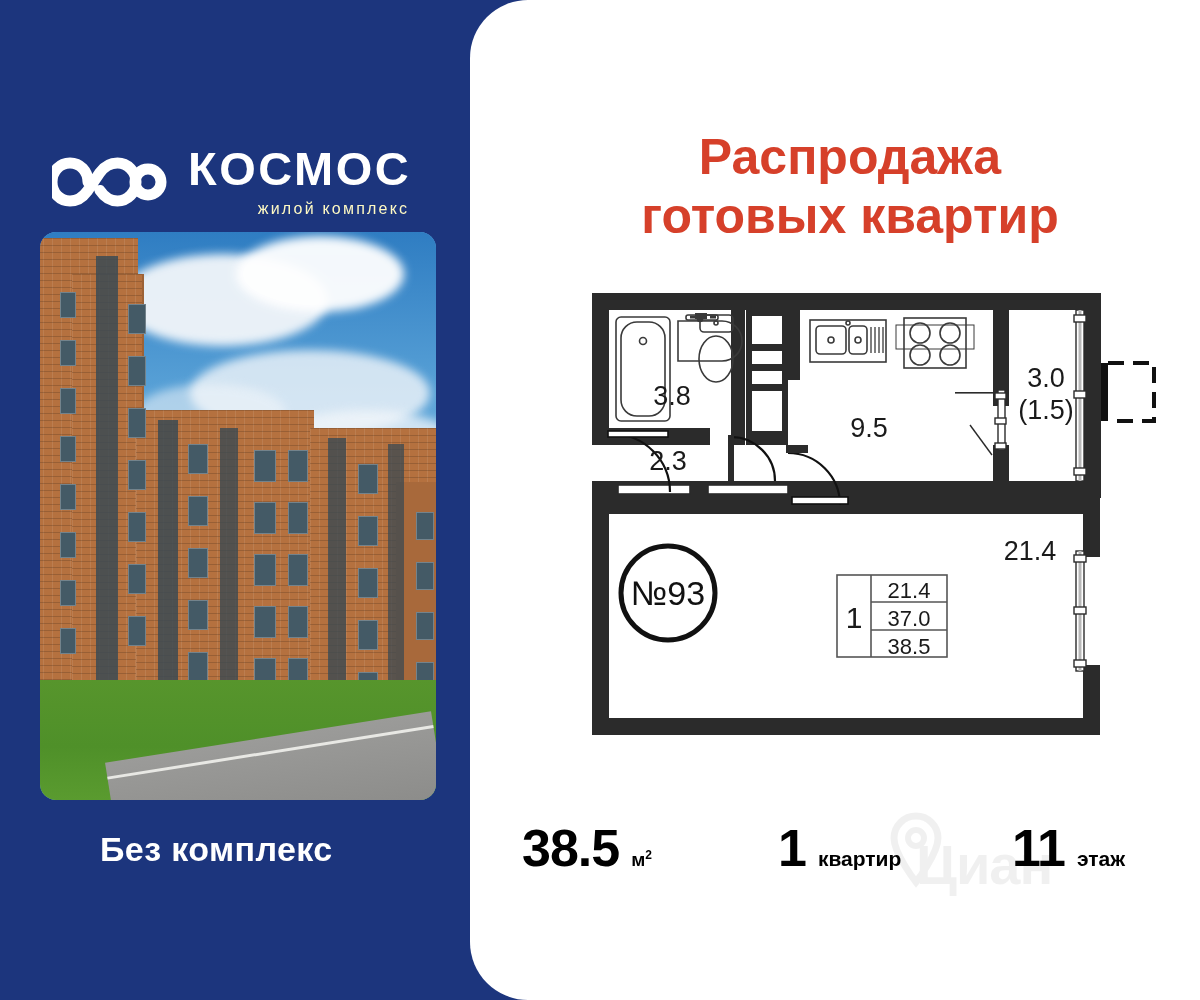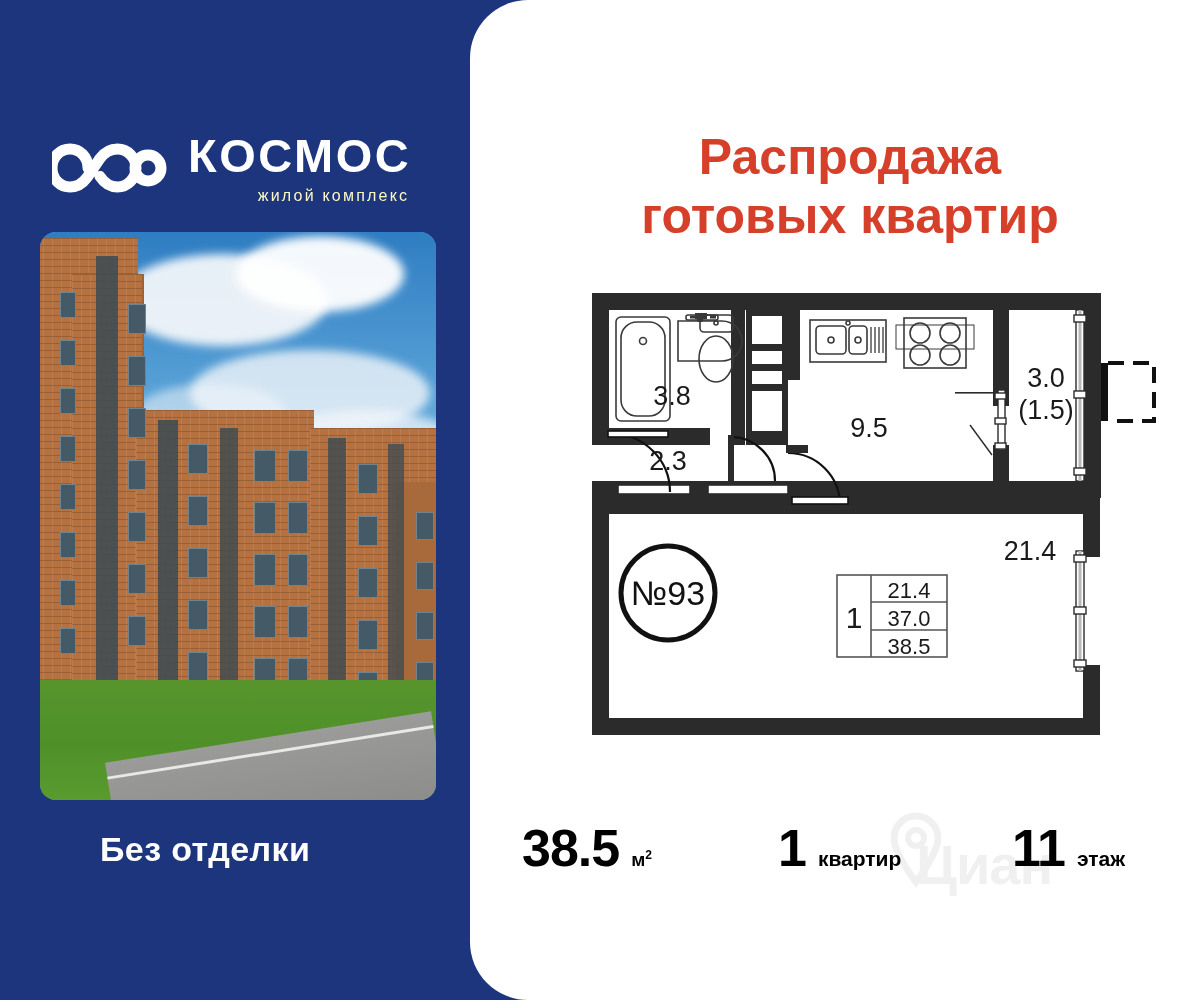--- a/index.html
+++ b/index.html
@@ -31,21 +31,21 @@
   }
 
   
   #logo-block {
     position: absolute;
     left: 52px;
     top: 118px;
     width: 400px;
     height: 100px;
     display: flex;
-    align-items: center;
+    align-items: flex-end;
   }
   #logo-mark { width: 120px; height: 72px; flex: none; }
   #logo-text { margin-left: 16px; }
   #brand-name {
     color: #ffffff;
     font-size: 47px;
     font-weight: bold;
     letter-spacing: 2.5px;
     line-height: 1;
   }
@@ -270,21 +270,21 @@
     <div class="win" style="left:318px;top:440px;width:20px;height:30px;"></div>
     <div class="win" style="left:376px;top:280px;width:18px;height:28px;"></div>
     <div class="win" style="left:376px;top:330px;width:18px;height:28px;"></div>
     <div class="win" style="left:376px;top:380px;width:18px;height:28px;"></div>
     <div class="win" style="left:376px;top:430px;width:18px;height:28px;"></div>
 
     <div id="ground"></div>
     <div id="road"></div>
   </div>
 
-  <div id="finish-label">Без отделки</div>
+  <div id="finish-label">Без комплекс</div>
 
   <div id="card"></div>
 
   <div id="headline">
     <div>Распродажа</div>
     <div>готовых квартир</div>
   </div>
 
   <div id="plan">
     <svg width="660" height="480" viewBox="0 0 660 480">

